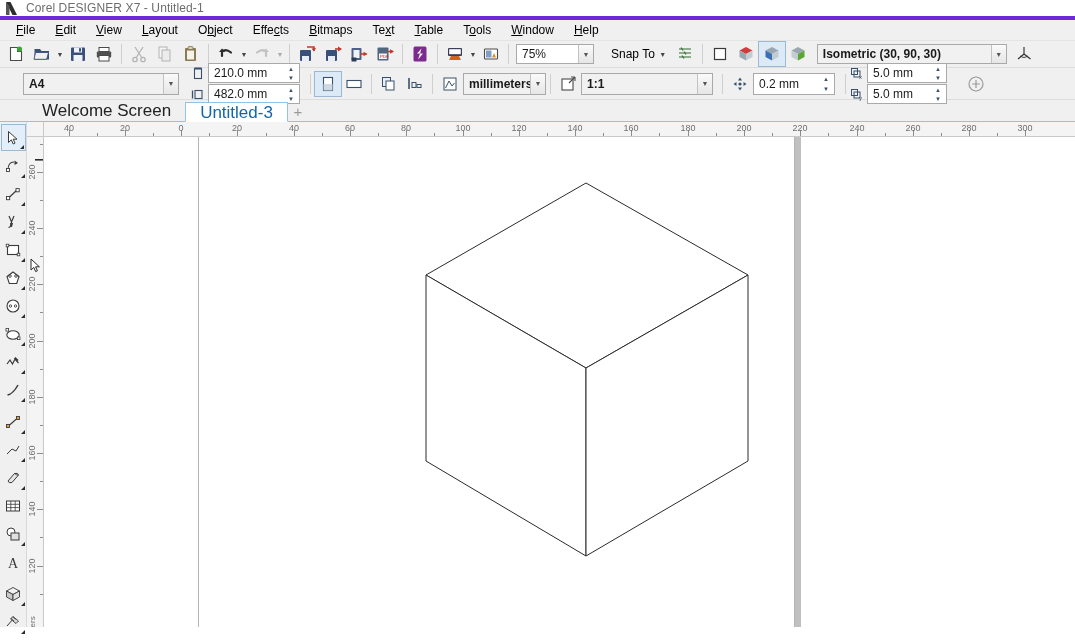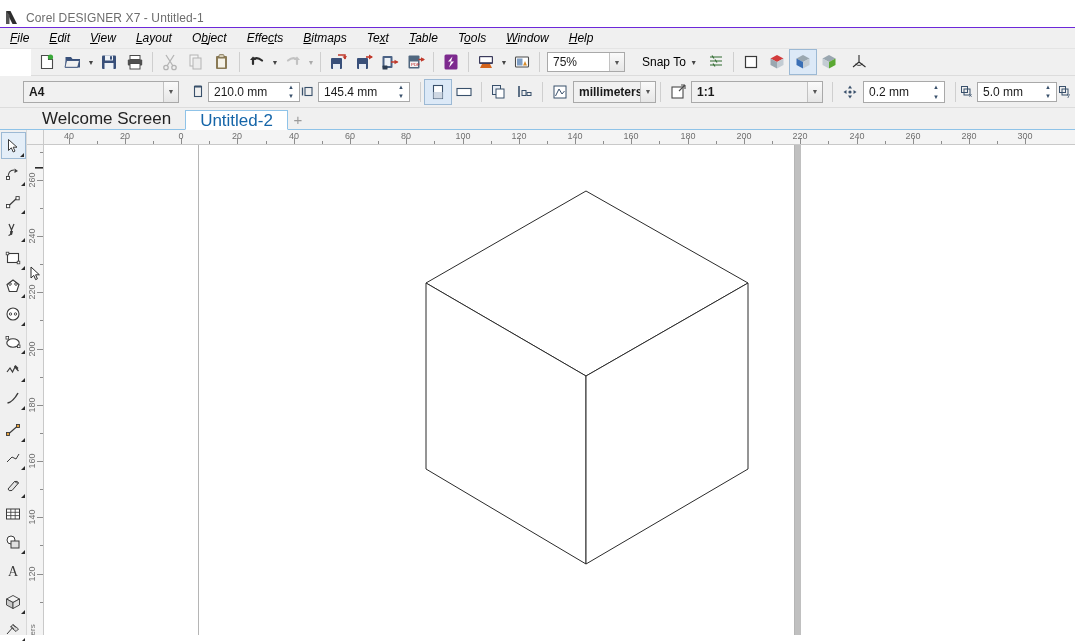--- a/index.html
+++ b/index.html
@@ -11,51 +11,50 @@
     color:#1a1a1a;
     background:#ffffff;
   }
   #app { position:relative; width:1075px; height:641px; }
 
   
   .titlebar {
     height:20px; background:#ffffff;
     display:flex; align-items:center;
     padding-left:4px;
-    border-bottom:1px solid #6d28d9;
-    margin-top:8px;
+    border-bottom:4px solid #6d28d9;
   }
   .app-logo {
     width:15px; height:15px; margin-right:7px;
     position:relative; flex:none;
   }
   .app-logo svg { display:block; }
   .title-text { font-size:12px; color:#6d6d6d; letter-spacing:.1px; }
 
   
   .menubar {
     height:21px; background:#f0f0f0;
     display:flex; align-items:center;
+    padding-left:6px;
     border-bottom:1px solid #e4e4e4;
-    font-style:italic;
   }
   .menu-item {
     padding:2px 10px; font-size:12px; color:#000;
     cursor:default; white-space:nowrap; line-height:15px;
   }
   .menu-item .u { text-decoration:underline; }
 
   
   .toolbar {
     background:#f0f0f0;
     display:flex; align-items:center;
     padding:0 3px;
     border-bottom:1px solid #dcdcdc;
   }
-  .toolbar.row1 { height:27px;margin-left:31px; }
+  .toolbar.row1 { height:27px; }
   .toolbar.row2 { height:32px; }
   .tb-btn {
     width:26px; height:24px;
     display:flex; align-items:center; justify-content:center;
     cursor:default; flex:none;
   }
   .tb-btn.pressed { background:#dce9f7; outline:1px solid #9cb9d4; }
   .tb-btn.disabled { opacity:.38; }
   .tb-sep { width:1px; height:20px; background:#cfcfcf; margin:0 4px; flex:none; }
   .tb-caret {
@@ -92,21 +91,21 @@
   .spin .sv { flex:1; white-space:nowrap; }
   .spin .spbtns {
     width:16px; height:18px; flex:none;
     display:flex; flex-direction:column;
   }
   .spin .spbtns i {
     flex:1; font-style:normal; font-size:6px;
     display:flex; align-items:center; justify-content:center;
     color:#39506b;
   }
-  .dualspin { display:flex; flex-direction:row; gap:1px; flex:none; }
+  .dualspin { display:flex; flex-direction:column; gap:1px; flex:none; }
   .dualrow { display:flex; align-items:center; gap:3px; }
   .dual-ico { width:14px; height:13px; flex:none; }
 
   
   .tabbar {
     height:22px; background:#f0f0f0;
     display:flex; align-items:flex-end;
     border-bottom:1px solid #8fc3e8;
     padding-left:28px;
   }
@@ -388,20 +387,24 @@
         </svg>
     </div>
     <div class="tb-btn">
       <svg width="18" height="18" viewBox="0 0 18 18">
           <path d="M9 2 L15.5 5.5 L9 9 L2.5 5.5 Z" fill="#9aa7b0"></path>
           <path d="M2.5 5.5 L9 9 L9 15.5 L2.5 12 Z" fill="#c3ccd3"></path>
           <path d="M15.5 5.5 L9 9 L9 15.5 L15.5 12 Z" fill="#5aa832"></path>
         </svg>
     </div>
 
+    <div class="combo flat bold" style="width:190px; margin-left:6px;">
+      <span class="cv">Isometric (30, 90, 30)</span>
+      <span class="arrow">▼</span>
+    </div>
 
     <div class="tb-btn" style="margin-left:4px;">
       <svg width="18" height="18" viewBox="0 0 18 18">
           <path d="M9 9 L9 2 M9 9 L3 14 M9 9 L15.5 14" stroke="#2d2d2d" stroke-width="1.1" fill="none"></path>
           <path d="M5.5 11 A5 5 0 0 0 12.5 11" stroke="#2d2d2d" stroke-width=".9" fill="none"></path>
         </svg>
     </div>
   </div>
 
   <div class="toolbar row2">
@@ -428,21 +431,21 @@
         </div>
       </div>
       <div class="dualrow">
         <span class="dual-ico">
           <svg width="14" height="13" viewBox="0 0 14 13">
               <rect x="4" y="2.5" width="7" height="8" fill="none" stroke="#39506b" stroke-width="1.1"></rect>
               <path d="M1.5 2.5 L1.5 10.5" stroke="#39506b" stroke-width="1.3"></path>
             </svg>
         </span>
         <div class="spin" style="width:92px;">
-          <span class="sv">145.4 mm</span>
+          <span class="sv">482.0 mm</span>
           <span class="spbtns">
               <i>▲</i>
               <i>▼</i>
             </span>
         </div>
       </div>
     </div>
 
     <div class="tb-sep" style="margin-left:10px;"></div>
 
@@ -559,21 +562,21 @@
     <div class="tb-btn" style="margin-left:16px;">
       <svg width="18" height="18" viewBox="0 0 18 18">
           <circle cx="9" cy="9" r="7" fill="none" stroke="#9a9a9a" stroke-width="1.2"></circle>
           <path d="M9 5 L9 13 M5 9 L13 9" stroke="#9a9a9a" stroke-width="1.2"></path>
         </svg>
     </div>
   </div>
 
   <div class="tabbar">
     <div class="doctab">Welcome Screen</div>
-    <div class="doctab active">Untitled-2</div>
+    <div class="doctab active">Untitled-3</div>
     <div class="tab-add">+</div>
   </div>
 
   <div class="workspace">
 
     <div class="toolbox">
       <div class="tool active">
         <svg width="16" height="16" viewBox="0 0 16 16">
             <path d="M3.5 1.5 L3.5 12.5 L6.3 9.8 L8.2 14 L10 13.1 L8.2 9.2 L12 9.2 Z" fill="#fff" stroke="#3a3a3a" stroke-width="1"></path>
           </svg>

